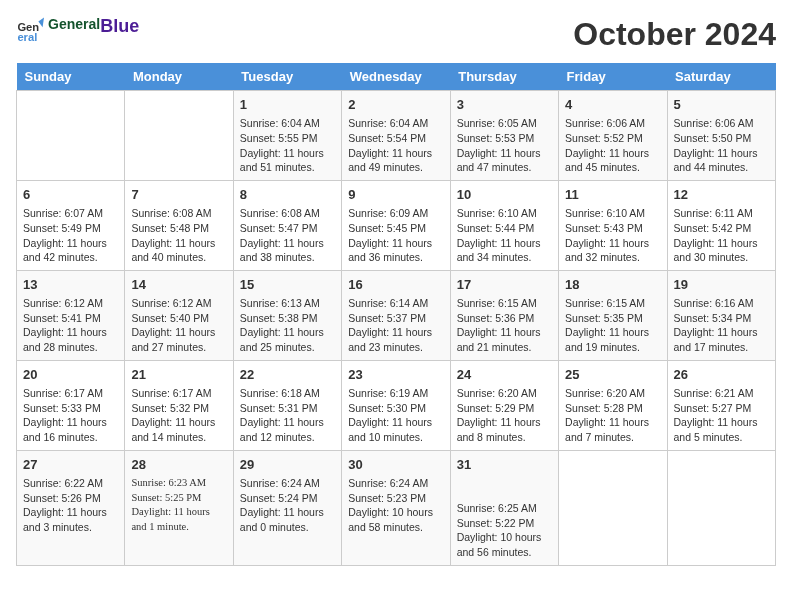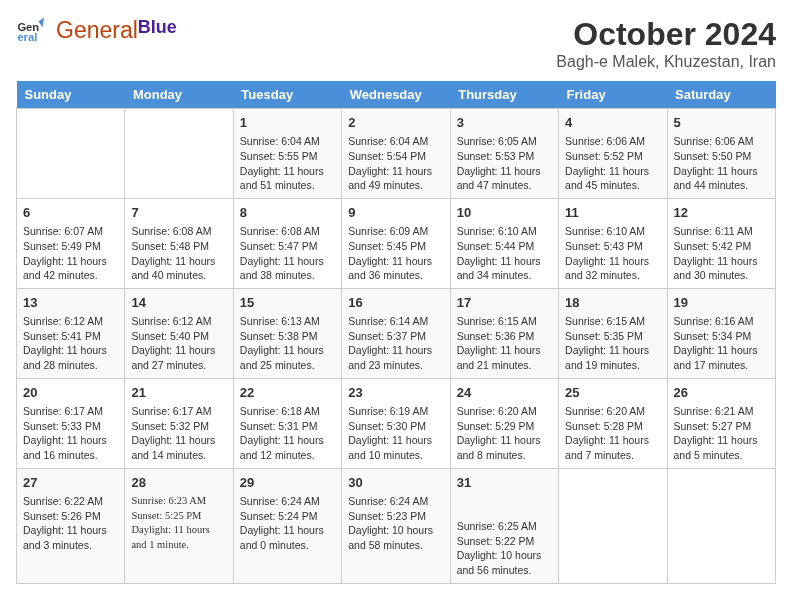--- a/index.html
+++ b/index.html
@@ -11,22 +11,22 @@
       padding: 16px;
     }
     .header {
       display: flex;
       justify-content: space-between;
       align-items: flex-start;
       margin-bottom: 10px;
     }
     .logo {
       display: flex;
-      align-items: flex-end;
-      gap: 12px;
+      align-items: flex-start;
+      gap: 4px;
     }
     .logo-icon {
       width: 28px;
       height: 28px;
     }
     .title-section {
       text-align: right;
     }
     .main-title {
       font-size: 32px;
@@ -84,28 +84,27 @@
 
 <div class="header">
   <div class="logo">
     <svg class="logo-icon" viewBox="0 0 40 40">
       <text x="2" y="22" font-size="16" font-weight="bold" fill="#333">Gen</text>
       <text x="2" y="36" font-size="16" font-weight="bold" fill="#4a90d9">eral</text>
       <polygon points="32,8 40,2 38,16" fill="#4a90d9"></polygon>
     </svg>
     <div>
       <div style="display:flex; gap:0;">
-        <span style="font-size:23px;font-weight:normal;color:#c2410c;">General</span>
+        <span style="font-size:14px;font-weight:bold;color:#14532d;">General</span>
           <span style="font-size:18px;font-weight:bold;color:#4c1d95;">Blue</span>
       </div>
     </div>
   </div>
   <div class="title-section">
     <div class="main-title">October 2024</div>
-    <div class="subtitle">Bagh-e Malek, Khuzestan, Iran</div>
   </div>
 </div>
 
 <table>
   <thead>
     <tr>
       <th>Sunday</th>
       <th>Monday</th>
       <th>Tuesday</th>
       <th>Wednesday</th>

